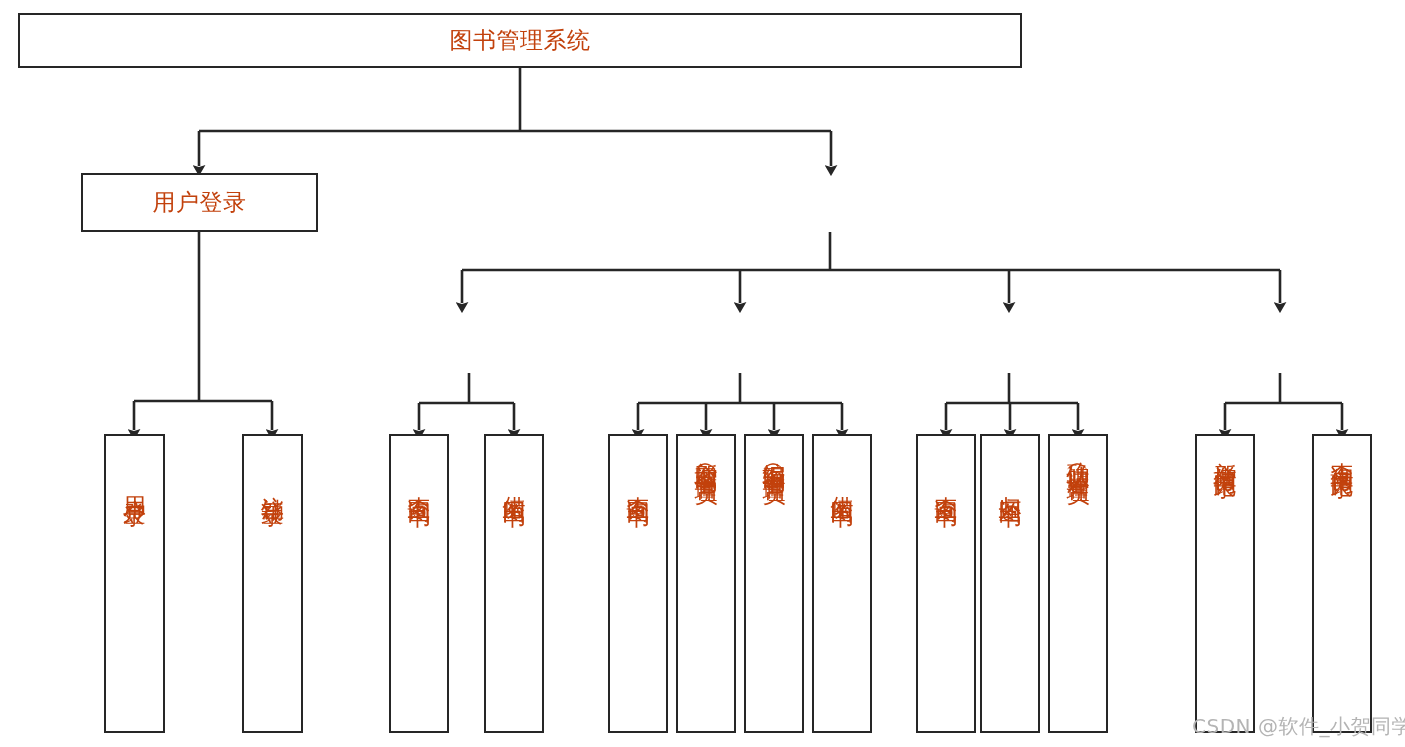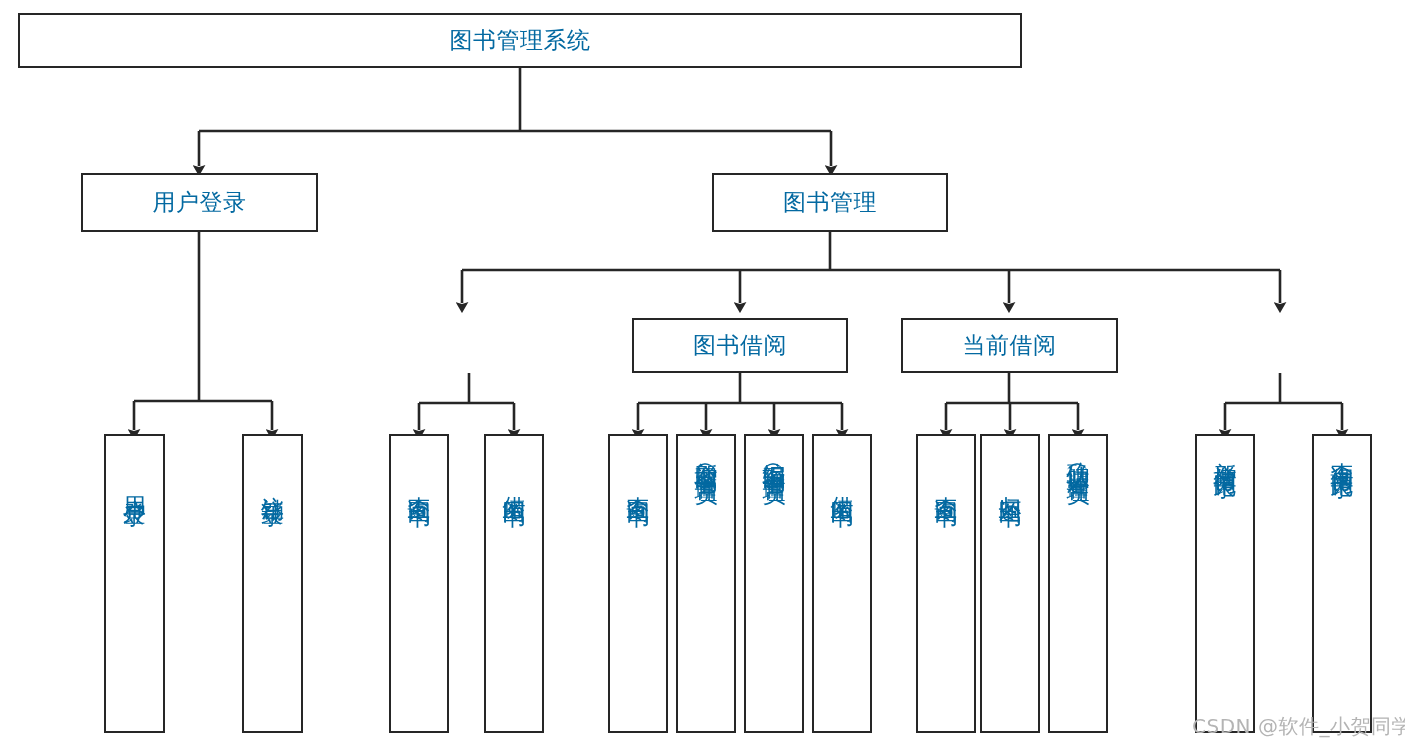--- a/index.html
+++ b/index.html
@@ -22,21 +22,21 @@
     left: 0;
     top: 0;
     width: 1405px;
     height: 747px;
   }
   .node {
     position: absolute;
     box-sizing: border-box;
     border: 2px solid #262626;
     background: #ffffff;
-    color: #0369a1;
+    color: #c2410c;
     display: flex;
     align-items: center;
     justify-content: center;
     text-align: center;
   }
   .node .label {
     display: block;
     line-height: 1.12;
   }
   .node-h .label {
@@ -125,30 +125,21 @@
     </g>
   </svg>
 
   <div class="node node-h" style="left:18px; top:13px; width:1004px; height:55px;">
     <span class="label">图书管理系统</span>
   </div>
 
   <div class="node node-h" style="left:81px; top:173px; width:237px; height:59px;">
     <span class="label">用户登录</span>
   </div>
-  <div class="node node-h" style="left:712px; top:173px; width:236px; height:59px;">
-    <span class="label">图书管理</span>
-  </div>
 
-  <div class="node node-h" style="left:632px; top:318px; width:216px; height:55px;">
-    <span class="label">图书借阅</span>
-  </div>
-  <div class="node node-h" style="left:901px; top:318px; width:217px; height:55px;">
-    <span class="label">当前借阅</span>
-  </div>
 
   <div class="node node-v mid" style="left:104px; top:434px; width:61px; height:299px;">
     <span class="label">用户登录</span>
   </div>
   <div class="node node-v mid" style="left:242px; top:434px; width:61px; height:299px;">
     <span class="label">注销登录</span>
   </div>
 
   <div class="node node-v mid" style="left:389px; top:434px; width:60px; height:299px;">
     <span class="label">查询图书</span>

